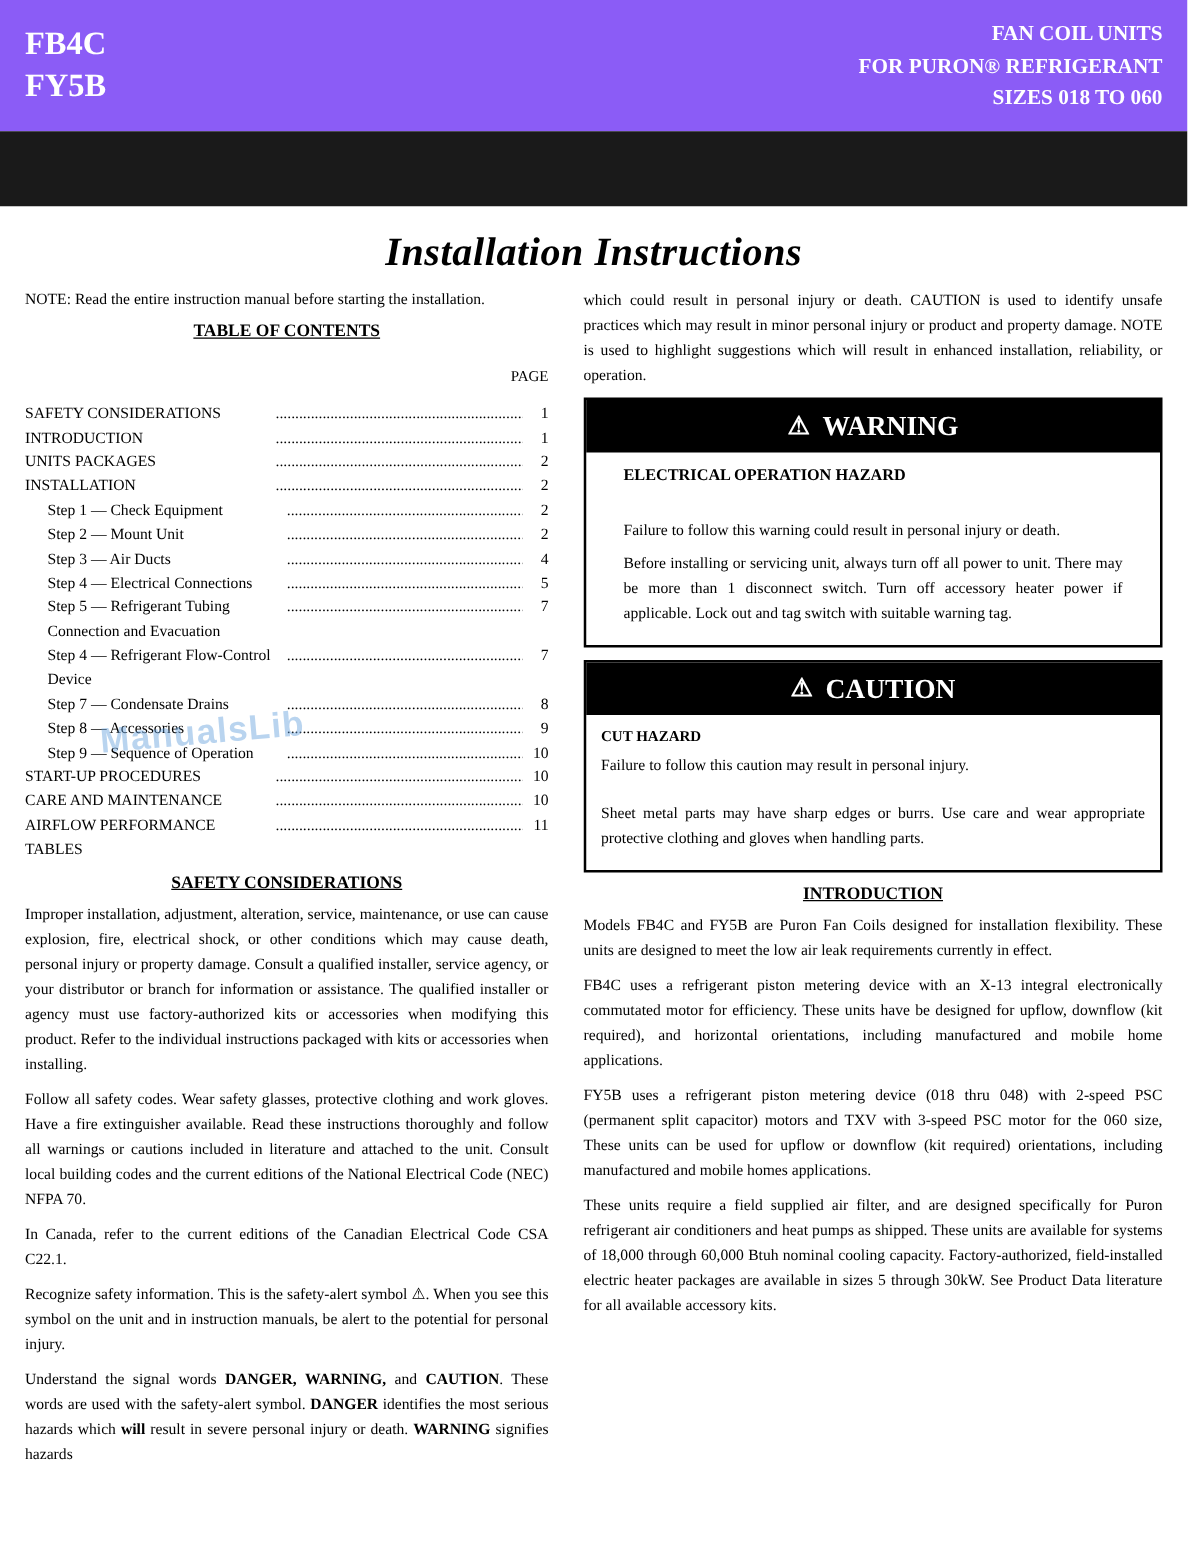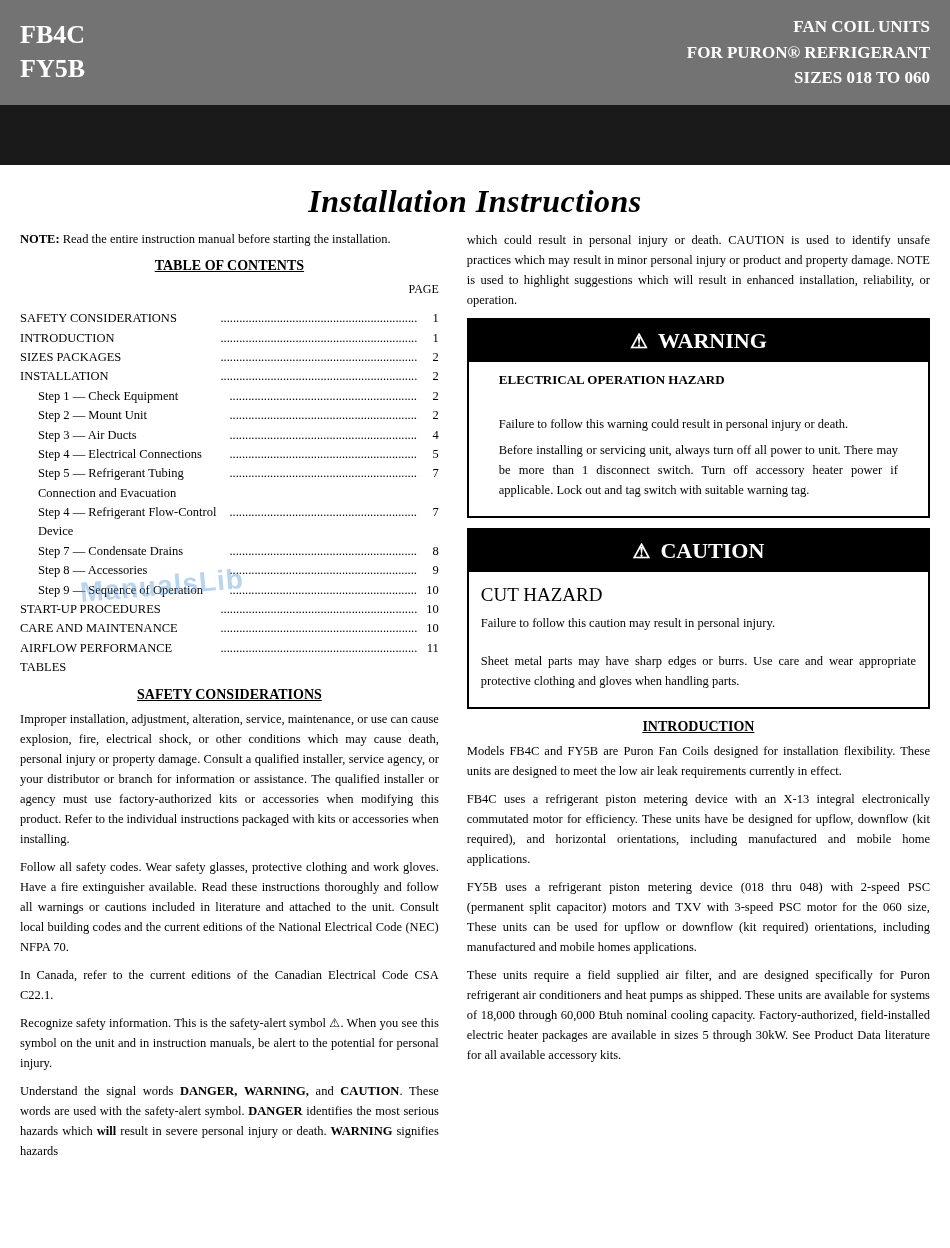--- a/index.html
+++ b/index.html
@@ -7,21 +7,21 @@
       font-family: 'Times New Roman', Times, serif;
       font-size: 13px;
       background: #fff;
       color: #000;
       width: 950px;
       min-height: 1248px;
     }
 
     
     .header {
-      background: #737373;
+      background: #8b5cf6;
       color: #fff;
       display: flex;
       justify-content: space-between;
       align-items: center;
       padding: 14px 20px;
     }
     .header-left {
       font-size: 26px;
       font-weight: bold;
       line-height: 1.3;
@@ -64,29 +64,29 @@
       padding-left: 10px;
     }
 
     
     .note-line {
       font-size: 12.5px;
       margin-bottom: 10px;
       line-height: 1.5;
     }
     .note-line strong {
-      font-weight: bold;
+      font-weight: normal;
     }
 
     
     .toc-title {
       text-align: center;
       font-weight: bold;
       font-size: 14px;
-      margin-bottom: 8px;
+      margin-bottom: 20px;
       text-decoration: underline;
     }
     .toc-page-label {
       text-align: right;
       font-size: 12px;
       margin-bottom: 12px;
     }
     .toc-item {
       display: flex;
       justify-content: space-between;
@@ -169,22 +169,22 @@
       align-items: center;
       justify-content: center;
       gap: 10px;
     }
     .caution-body {
       padding: 8px 12px;
       font-size: 12.5px;
       line-height: 1.55;
     }
     .caution-subtitle {
-      font-weight: normal;
-      font-size: 19px;
+      font-weight: bold;
+      font-size: 12px;
       margin-bottom: 4px;
     }
 
     
     .intro-title {
       text-align: center;
       font-weight: bold;
       font-size: 14px;
       text-decoration: underline;
       margin: 10px 0 6px 0;
@@ -252,21 +252,21 @@
             <span class="toc-left">SAFETY CONSIDERATIONS</span>
             <span class="toc-dots" style="overflow: hidden; display: inline-block; max-width: 100%;"> ................................................................................................</span>
             <span class="toc-num">1</span>
           </div>
           <div class="toc-item">
             <span class="toc-left">INTRODUCTION</span>
             <span class="toc-dots" style="overflow: hidden; display: inline-block; max-width: 100%;"> ................................................................................................</span>
             <span class="toc-num">1</span>
           </div>
           <div class="toc-item">
-            <span class="toc-left">SIZES PACKAGES</span>
+            <span class="toc-left">UNITS PACKAGES</span>
             <span class="toc-dots" style="overflow: hidden; display: inline-block; max-width: 100%;"> ................................................................................................</span>
             <span class="toc-num">2</span>
           </div>
           <div class="toc-item">
             <span class="toc-left">INSTALLATION</span>
             <span class="toc-dots" style="overflow: hidden; display: inline-block; max-width: 100%;"> ................................................................................................</span>
             <span class="toc-num">2</span>
           </div>
           <div class="toc-item toc-indent">
             <span class="toc-left">Step 1 — Check Equipment</span>

